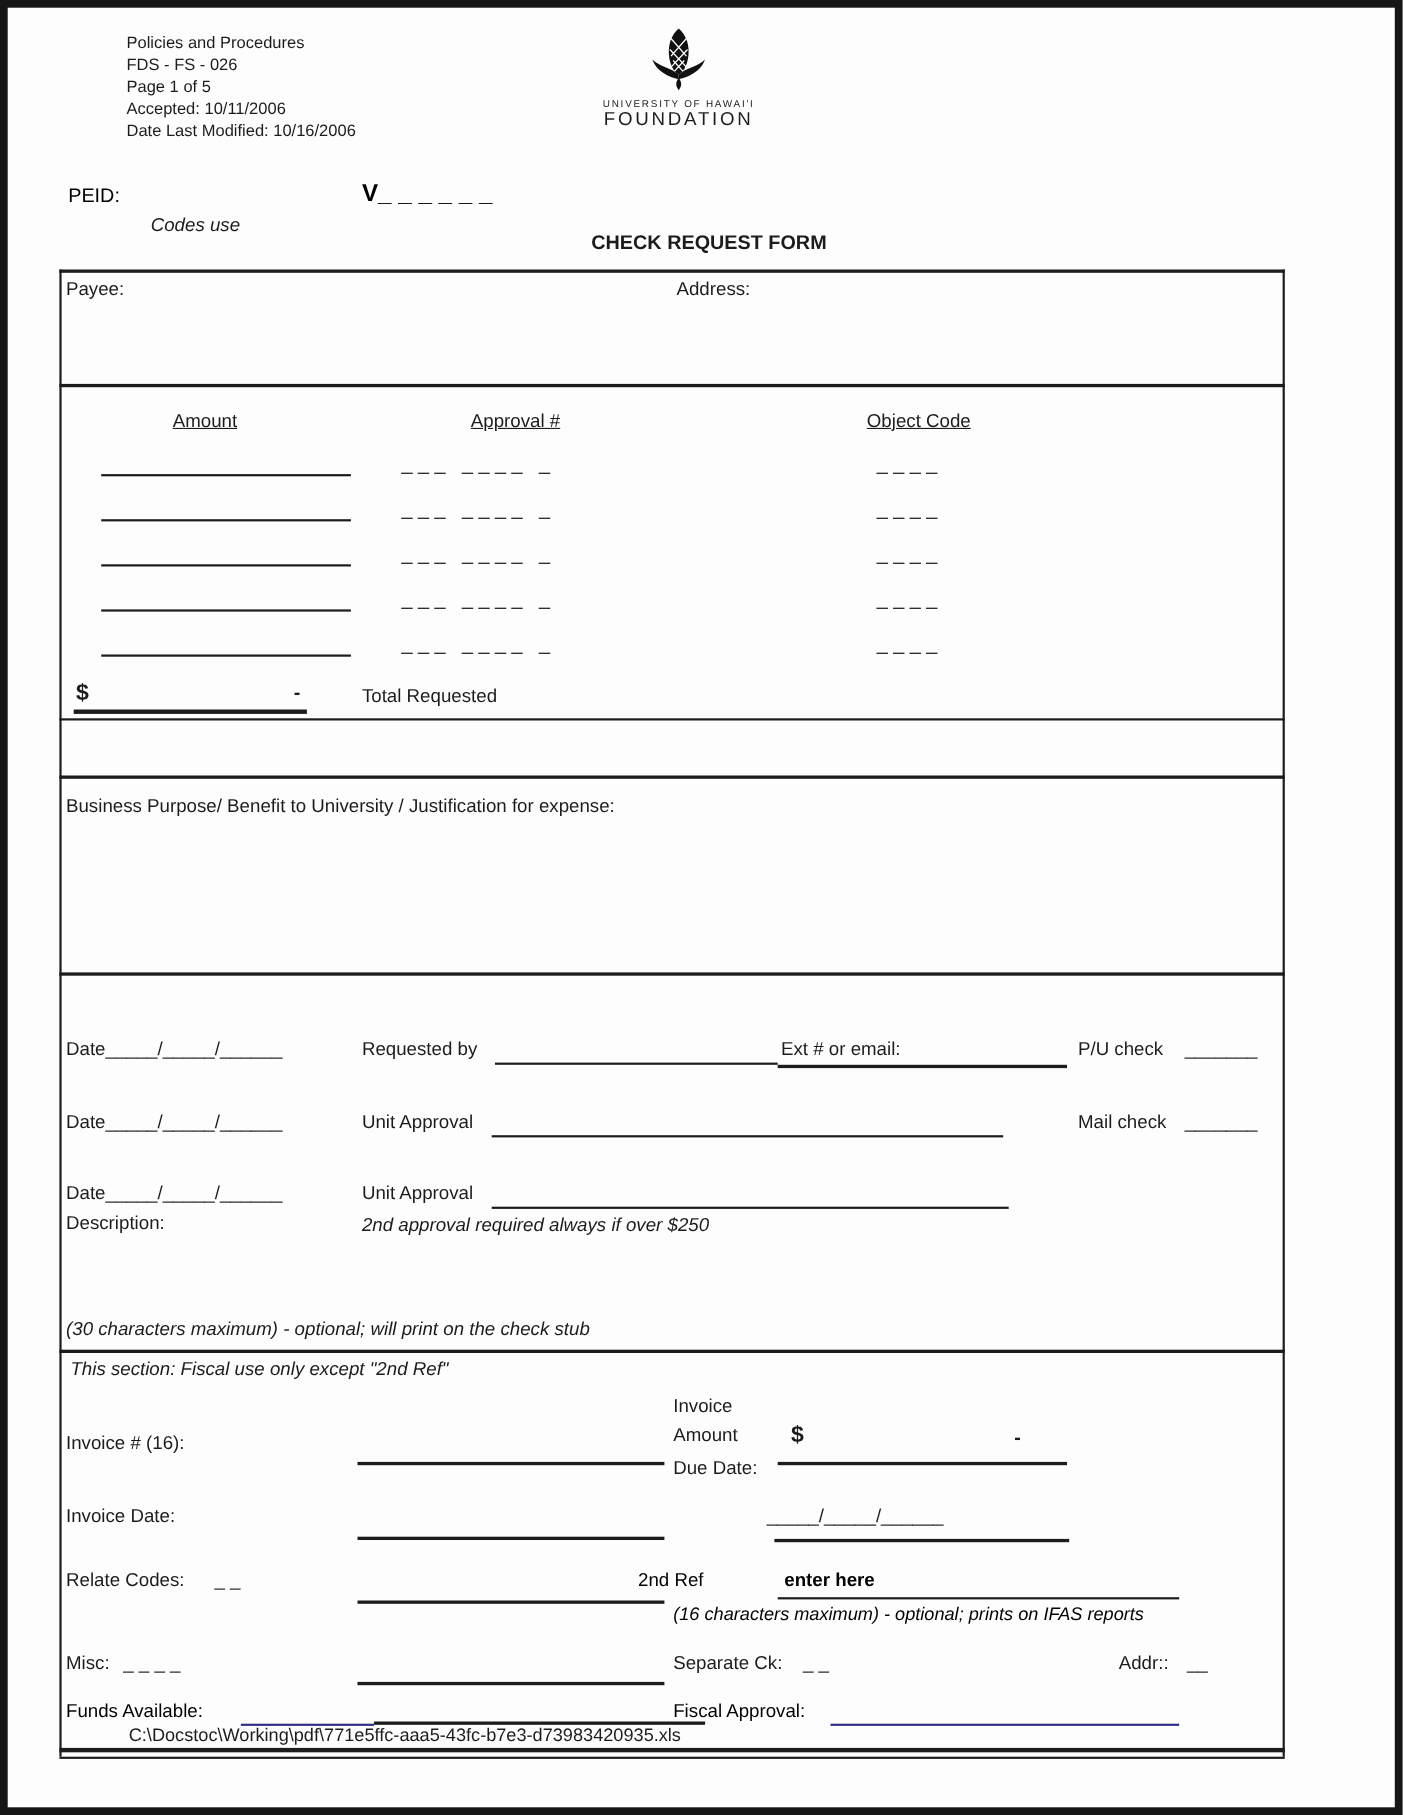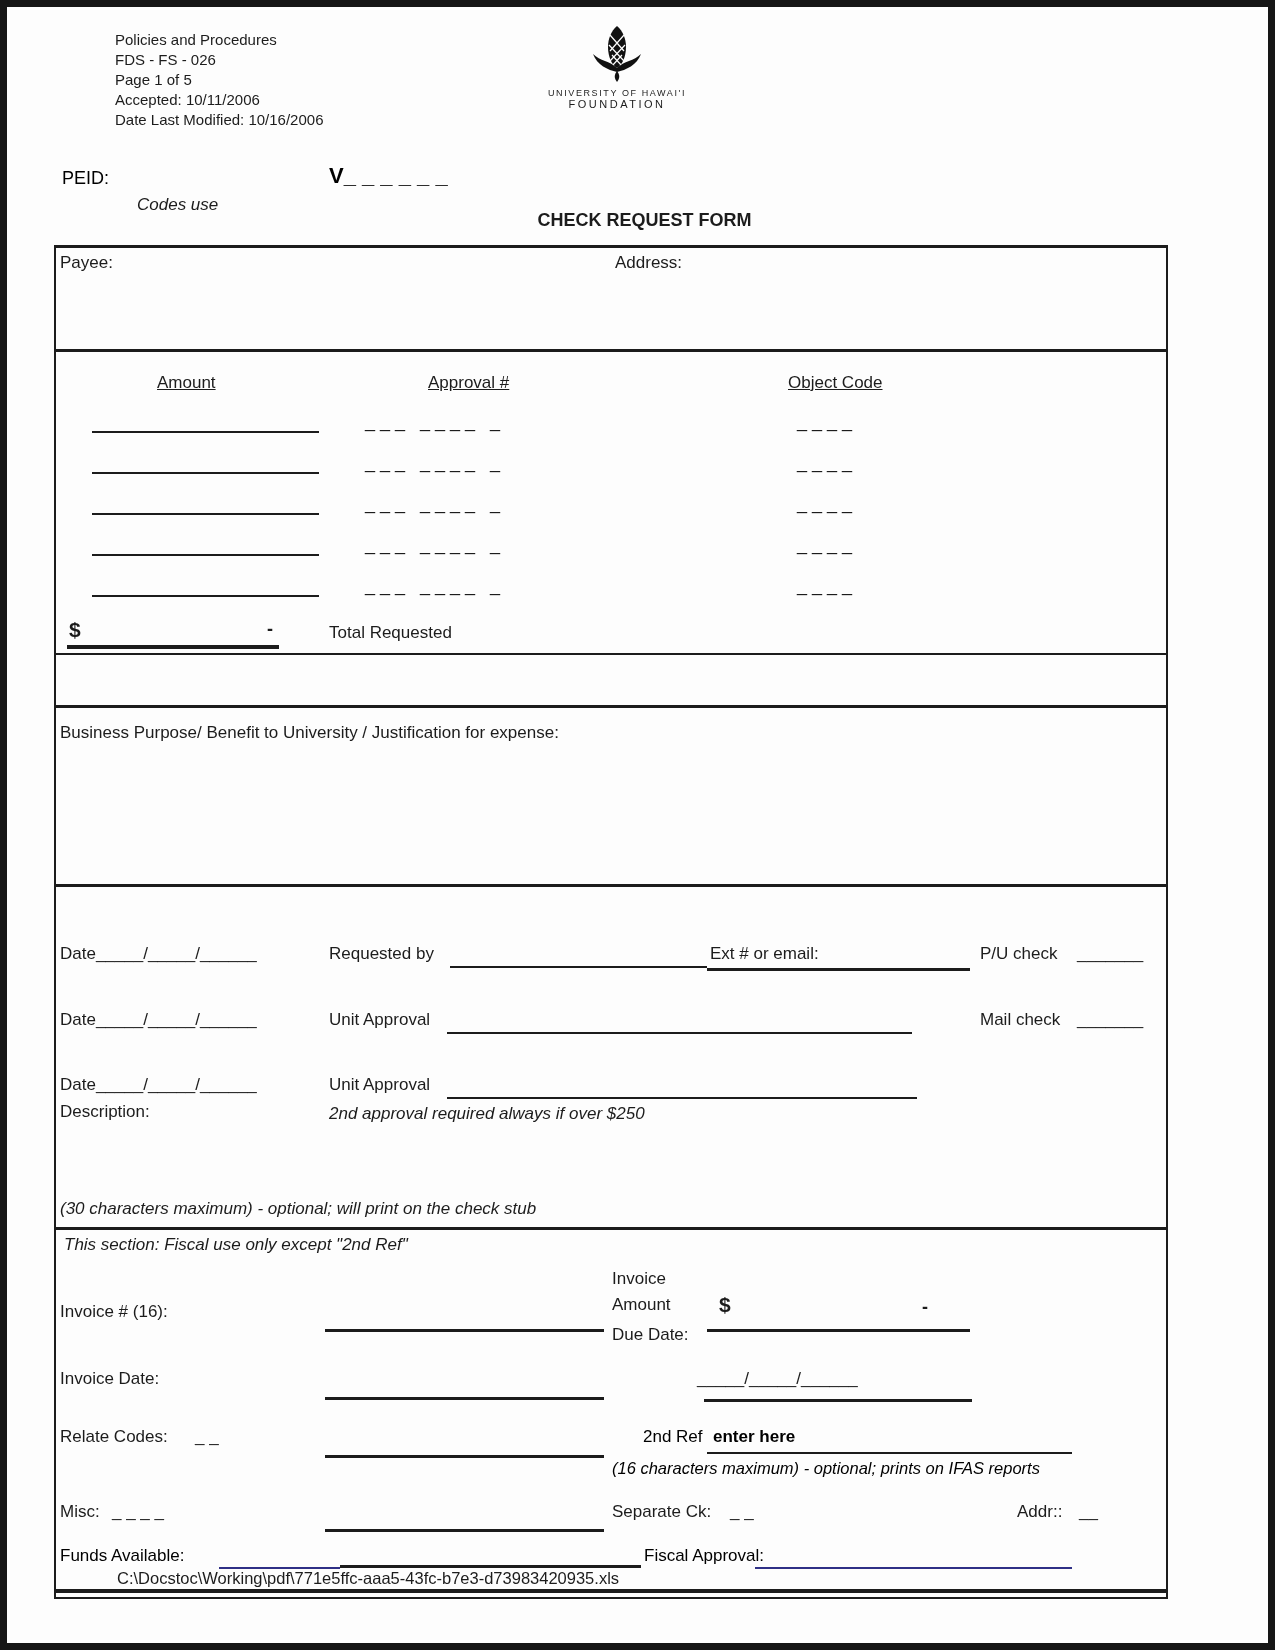--- a/index.html
+++ b/index.html
@@ -16,21 +16,21 @@
   .f22{font-size:22px;}
   .b{font-weight:bold;}
   .it{font-style:italic;}
   .navy{color:#000000;}
   .und{text-decoration:underline;}
   .ctr{text-align:center;}
   .ln{position:absolute;background:#1c1c1c;}
   .ln.navy-ln{background:#2f3086;}
   .logo{position:absolute;left:520px;top:18px;width:180px;text-align:center;}
   .logo .univ{display:block;font-size:9px;letter-spacing:1.6px;margin-top:1px;}
-  .logo .found{display:block;font-size:11px;letter-spacing:2.5px;margin-top:0px;text-align:center;}
+  .logo .found{display:block;font-size:17px;letter-spacing:2.5px;margin-top:0px;text-align:center;}
 </style>
 </head>
 <body>
 
 <div class="page">
 
   <div class="abs f15" style="left:108px;top:24px">Policies and Procedures</div>
   <div class="abs f15" style="left:108px;top:44px">FDS - FS - 026</div>
   <div class="abs f15" style="left:108px;top:64px">Page 1 of 5</div>
   <div class="abs f15" style="left:108px;top:84px">Accepted: 10/11/2006</div>
@@ -136,34 +136,34 @@
 
   <div class="abs" style="left:53px;top:1362px">Invoice Date:</div>
   <div class="ln" style="left:318px;top:1390px;width:279px;height:3px"></div>
   <div class="abs" style="left:605px;top:1318px">Due Date:</div>
   <div class="abs" style="left:690px;top:1362px">_____/_____/______</div>
   <div class="ln" style="left:697px;top:1392px;width:268px;height:3px"></div>
 
   <div class="abs" style="left:53px;top:1420px">Relate Codes:</div>
   <div class="abs" style="left:188px;top:1420px">_ _</div>
   <div class="ln" style="left:318px;top:1448px;width:279px;height:3px"></div>
-  <div class="abs navy" style="left:636px;top:1420px">2nd Ref</div>
+  <div class="abs navy" style="left:573px;top:1420px">2nd Ref</div>
   <div class="abs navy b" style="left:706px;top:1420px">enter here</div>
   <div class="ln" style="left:700px;top:1445px;width:365px;height:2px"></div>
   <div class="abs it navy f16" style="left:605px;top:1452px">(16 characters maximum) - optional; prints on IFAS reports</div>
 
   <div class="abs" style="left:53px;top:1495px">Misc:</div>
   <div class="abs" style="left:105px;top:1495px">_ _ _ _</div>
   <div class="ln" style="left:318px;top:1522px;width:279px;height:3px"></div>
   <div class="abs" style="left:605px;top:1495px">Separate Ck:</div>
   <div class="abs" style="left:723px;top:1495px">_ _</div>
   <div class="abs" style="left:1010px;top:1495px">Addr::</div>
   <div class="abs" style="left:1072px;top:1495px">__</div>
 
   <div class="abs navy" style="left:53px;top:1539px">Funds Available:</div>
   <div class="ln navy-ln" style="left:212px;top:1560px;width:121px;height:2px"></div>
   <div class="ln" style="left:333px;top:1558px;width:301px;height:3px"></div>
-  <div class="abs navy" style="left:637px;top:1539px">Fiscal Approval:</div>
+  <div class="abs navy" style="left:605px;top:1539px">Fiscal Approval:</div>
   <div class="ln navy-ln" style="left:748px;top:1560px;width:317px;height:2px"></div>
 
   <div class="abs f16" style="left:110px;top:1562px">C:\Docstoc\Working\pdf\771e5ffc-aaa5-43fc-b7e3-d73983420935.xls</div>
 
 </div>
 
 </body></html>

